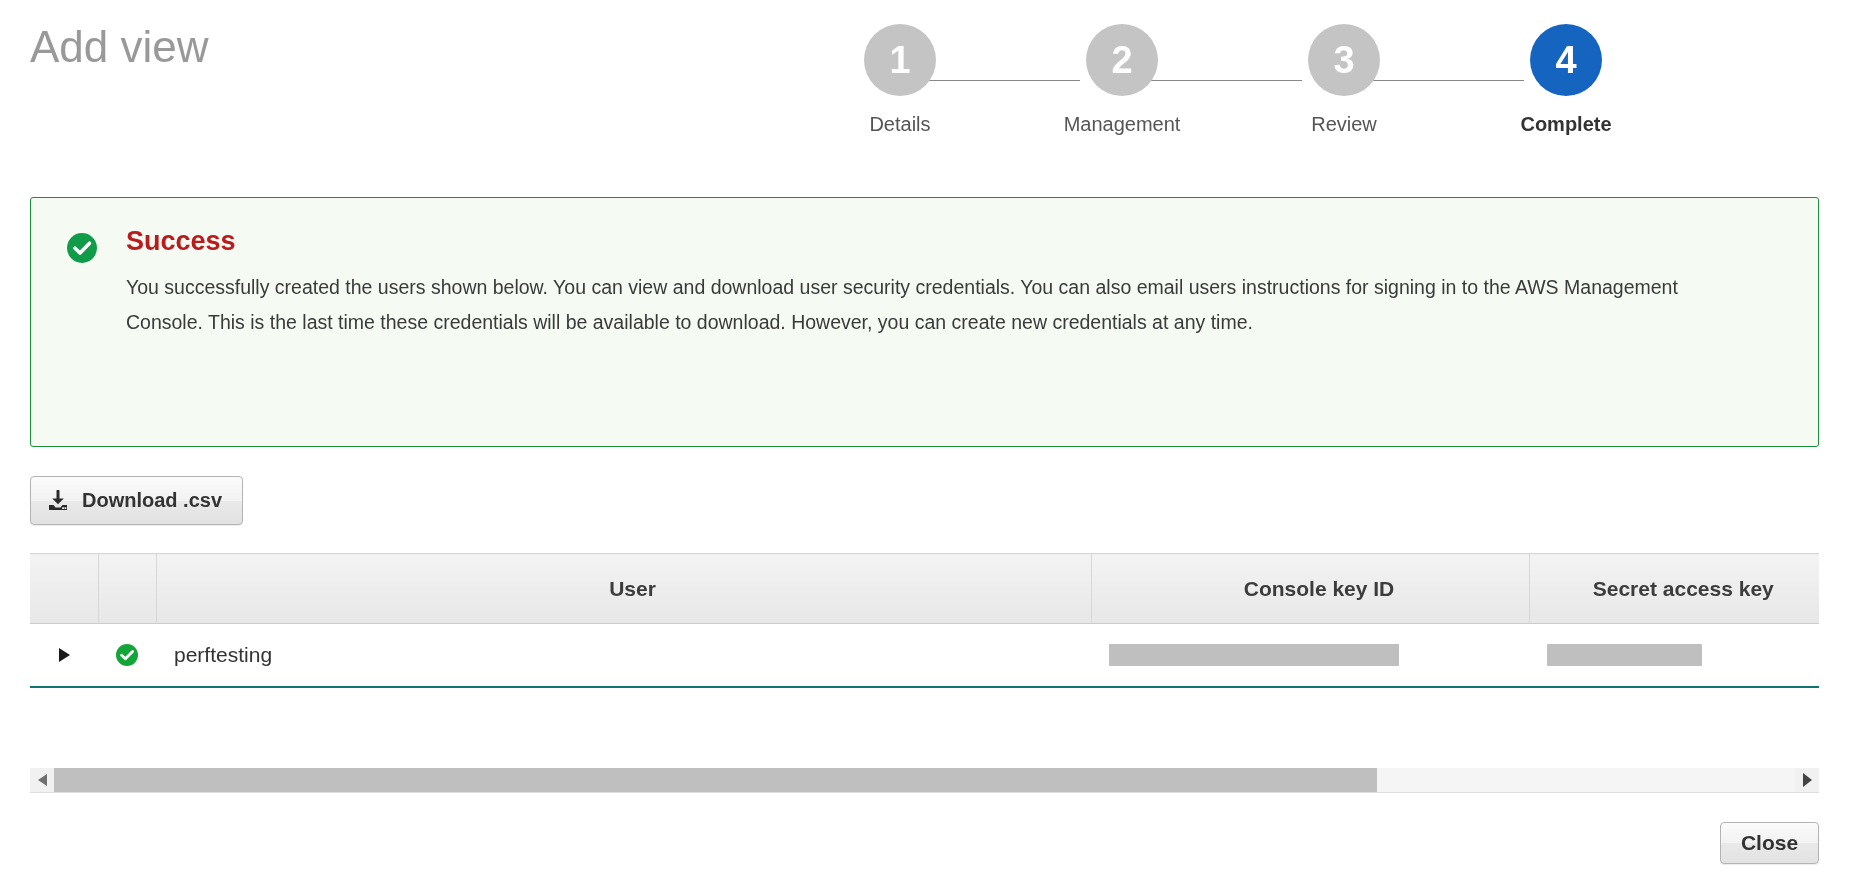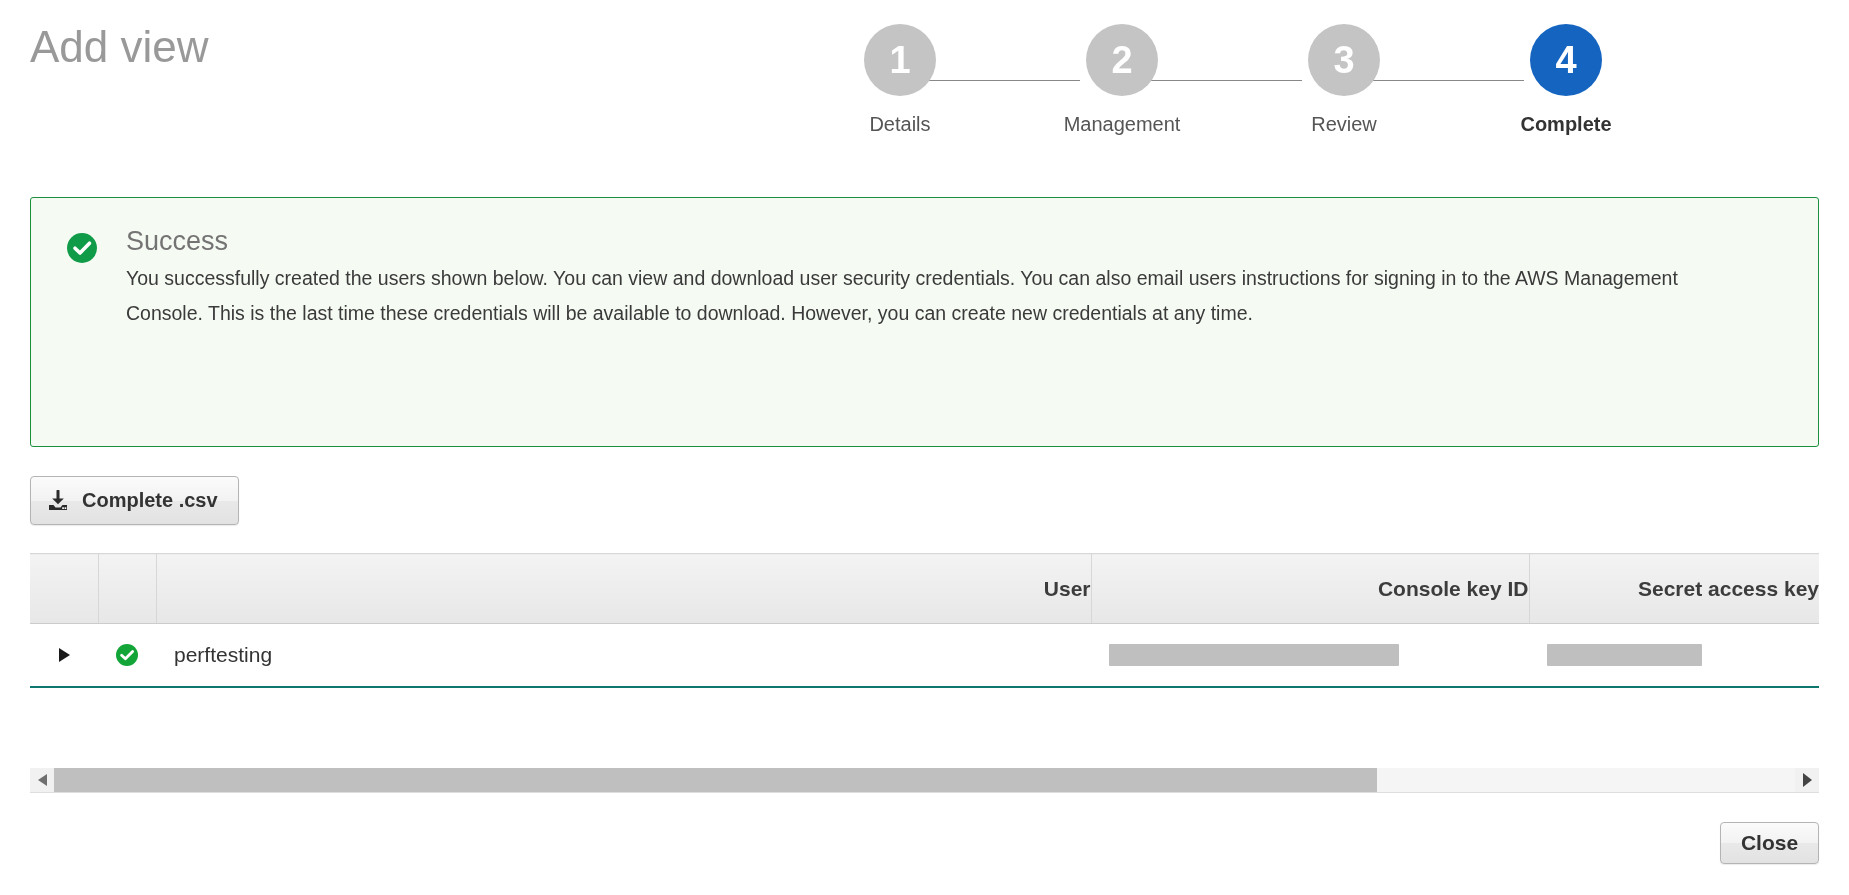--- a/index.html
+++ b/index.html
@@ -101,24 +101,24 @@
   .alert-icon {
     flex: 0 0 auto;
     width: 32px;
     height: 32px;
     margin-right: 28px;
     margin-top: 4px;
   }
   .alert-body { flex: 1 1 auto; }
   .alert-title {
     font-size: 27px;
-    color: #737373;
-    font-weight: 400;
+    color: #b91c1c;
+    font-weight: 700;
     line-height: 1;
-    margin-bottom: 6px;
+    margin-bottom: 15px;
   }
   .alert-text {
     font-size: 19.5px;
     line-height: 35px;
     color: #3a3a3a;
     max-width: 1570px;
   }
 
   
   .btn {
@@ -163,21 +163,21 @@
   }
   table.cred-table thead th {
     height: 70px;
     background: linear-gradient(to bottom, #f3f3f3 0%, #e7e7e7 100%);
     border-top: 1px solid #d7d7d7;
     border-bottom: 1px solid #cccccc;
     border-right: 1px solid #d7d7d7;
     font-size: 21px;
     font-weight: 700;
     color: #3c3c3c;
-    text-align: right;
+    text-align: center;
     padding: 0 0 0 18px;
     box-sizing: border-box;
   }
   table.cred-table thead th:last-child { border-right: none; }
   table.cred-table thead th.col-expand { width: 68px; padding: 0; }
   table.cred-table thead th.col-status { width: 58px; padding: 0; }
   table.cred-table thead th.col-user   { width: 935px; }
   table.cred-table thead th.col-akid   { width: 438px; }
   table.cred-table thead th.col-secret { width: 290px; }
 
@@ -317,21 +317,21 @@
 <div class="btn download-btn">
   <span class="download-icon">
     <svg viewBox="0 0 22 22" width="22" height="22" aria-hidden="true">
       <path d="M11 1 L11 10" stroke="#2b2b2b" stroke-width="3" stroke-linecap="round" fill="none"></path>
       <path d="M5.2 8.4 L11 14.2 L16.8 8.4 Z" fill="#2b2b2b"></path>
       <path d="M2 15 L2 20 L20 20 L20 15 L15.5 15 L13.5 17.4 L8.5 17.4 L6.5 15 Z" fill="#2b2b2b"></path>
       <rect x="15.2" y="17.3" width="1.7" height="1.7" fill="#ffffff"></rect>
       <rect x="17.6" y="17.3" width="1.7" height="1.7" fill="#ffffff"></rect>
     </svg>
   </span>
-  <span>Complete .csv</span>
+  <span>Download .csv</span>
 </div>
 
 <div class="table-wrap">
   <table class="cred-table">
     <thead>
       <tr>
         <th class="col-expand"></th>
         <th class="col-status"></th>
         <th class="col-user">User</th>
         <th class="col-akid">Console key ID</th>

